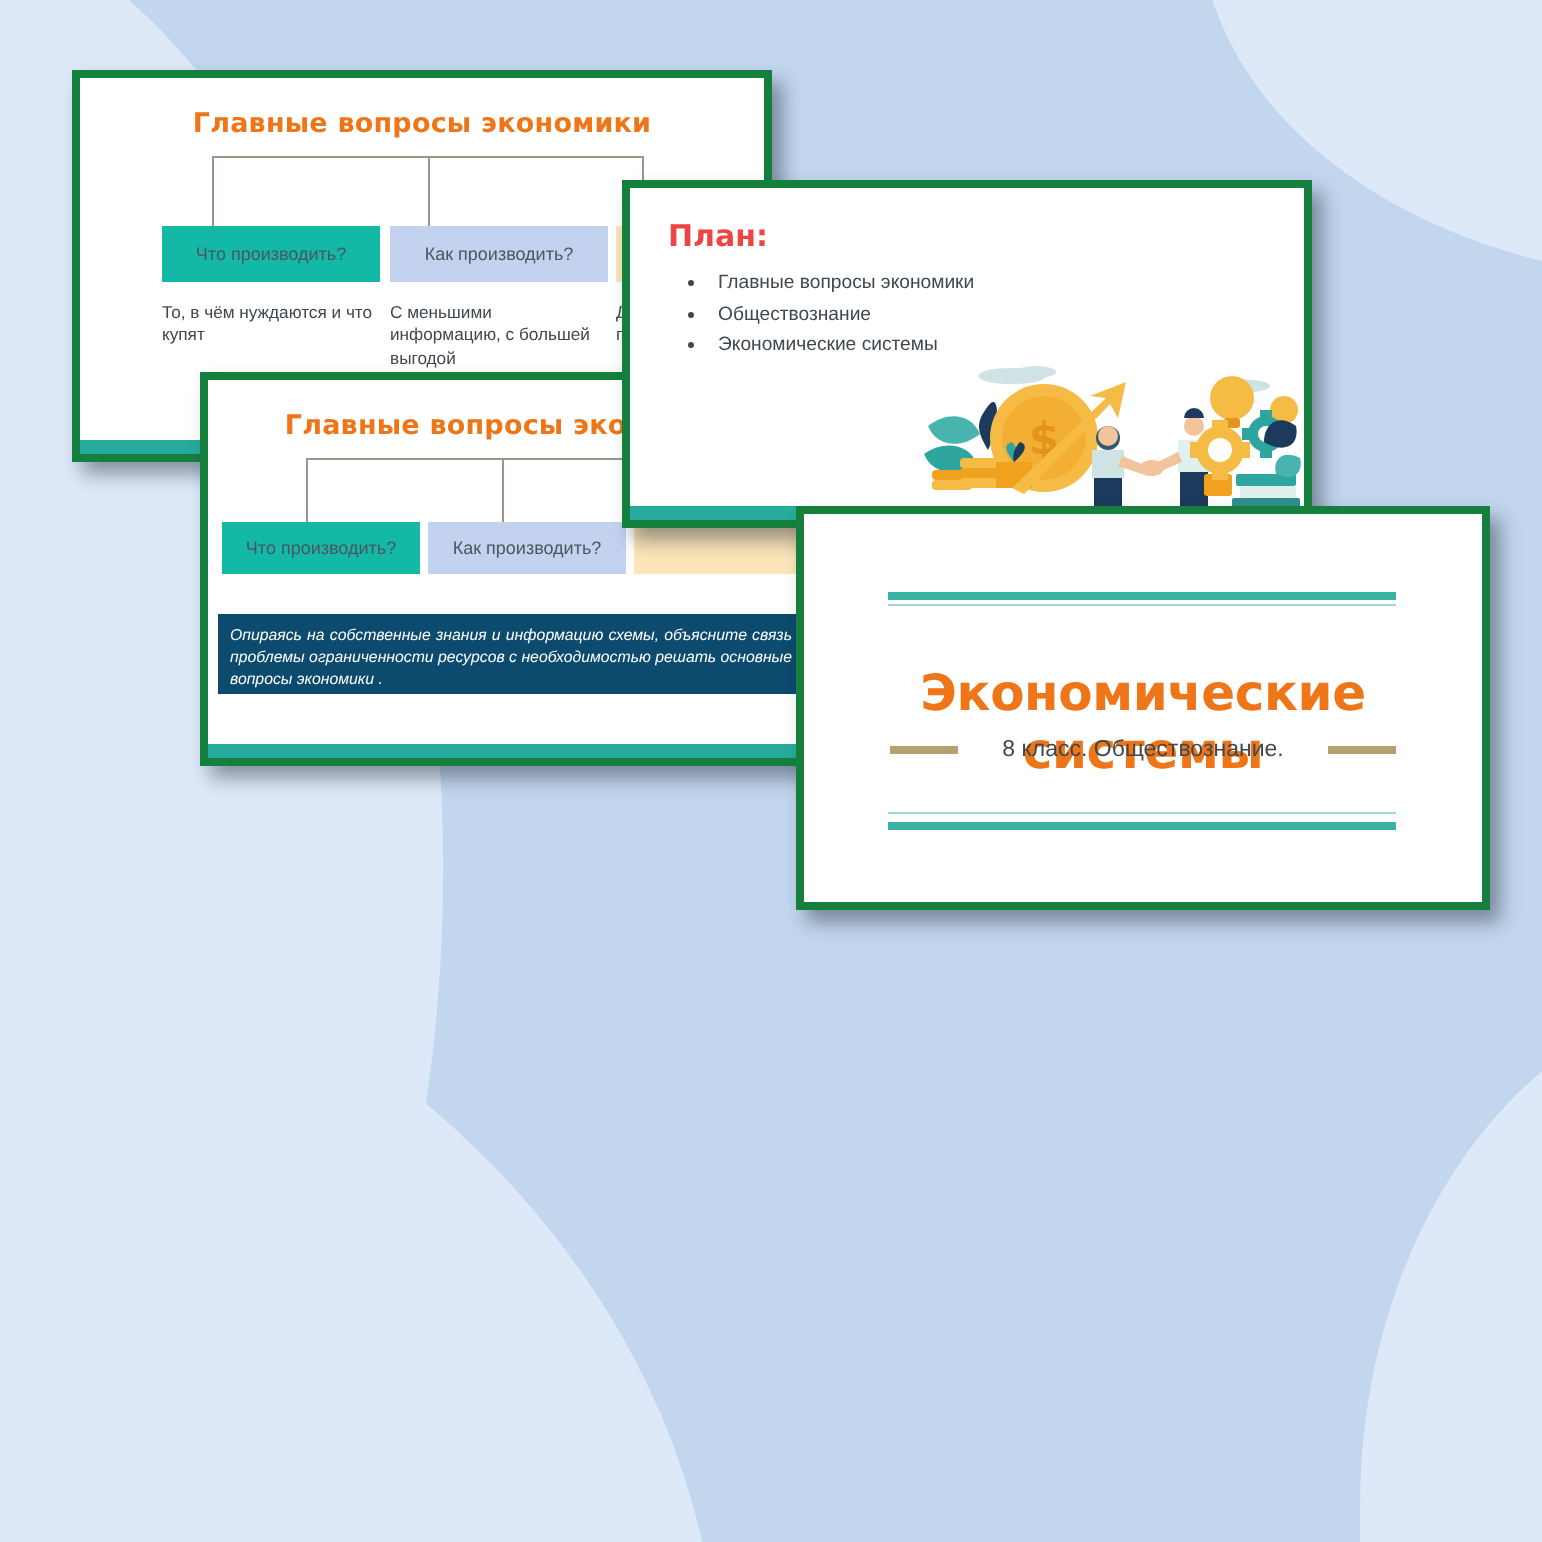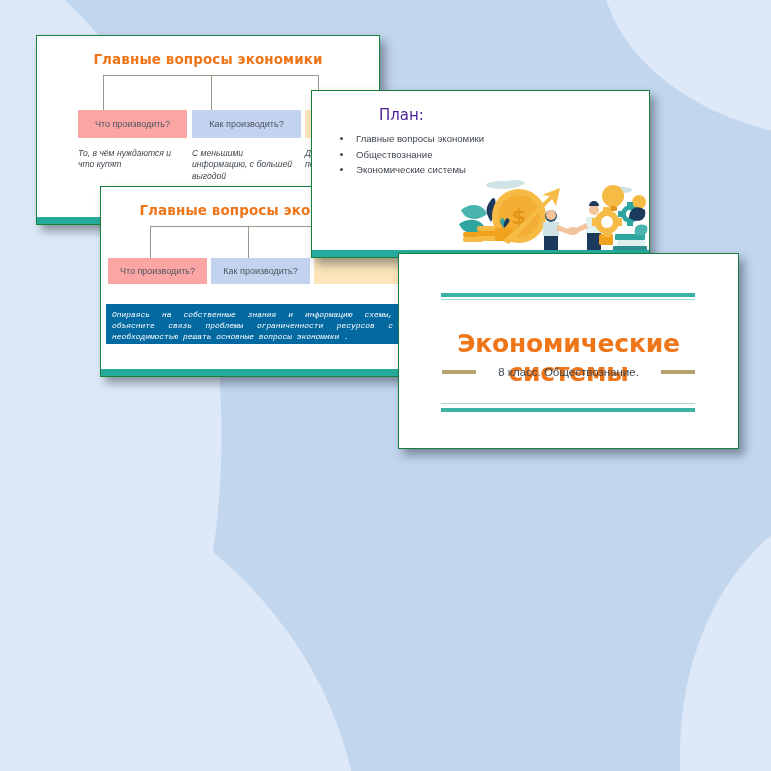--- a/index.html
+++ b/index.html
@@ -28,21 +28,21 @@
     border-radius:58% 0 0 0 / 60% 0 0 0;
   }
   .blob-topright{
     left:600px;top:-160px;width:360px;height:300px;
     border-radius:0 0 0 70% / 0 0 0 60%;
   }
 
   
   .slide{
     position:absolute;background:#ffffff;
-    border:1px solid #15803d;
+    border:4px solid #15803d;
     box-shadow:5px 6px 9px rgba(20,28,40,.42);
     overflow:hidden;
   }
   .slide-footer{position:absolute;left:0;right:0;bottom:0;height:7px;background:#27ab9c;}
 
   
   .q-title{
     text-align:center;color:#ee7518;font-weight:bold;
     font-size:13.5px;letter-spacing:.1px;
     font-family:"DejaVu Sans", sans-serif;
@@ -51,41 +51,40 @@
   
   .tree{position:absolute;}
   .tree .hbar{position:absolute;height:1px;background:#9c968a;}
   .tree .vbar{position:absolute;width:1px;background:#9c968a;}
 
   
   .qbox{
     position:absolute;display:flex;align-items:center;justify-content:center;
     font-size:9px;color:#4c5560;text-align:center;line-height:1.2;
   }
-  .qbox.green{background:#fca5a5;}
+  .qbox.green{background:#14b8a6;}
   .qbox.blue{background:#c3d2ee;}
   .qbox.amber{background:#fbe5b9;}
 
   .qdesc{
-    position:absolute;font-size:8.6px;color:#3f474f;line-height:1.33;font-style:italic;
+    position:absolute;font-size:8.6px;color:#3f474f;line-height:1.33;
   }
 
   
   .task-banner{
-    position:absolute;background:#0369a1;color:#ffffff;
+    position:absolute;background:#0c4a6e;color:#ffffff;
     font-style:italic;font-size:7.9px;line-height:1.42;
     text-align:justify;padding:5px 7px 5px 6px;box-sizing:border-box;
-    font-family:Liberation Mono, monospace;
+    font-family:Liberation Sans, sans-serif;
   }
 
   
   .plan-title{
-    position:absolute;color:#4c1d95;font-weight:normal;font-size:15px;
+    position:absolute;color:#ef4444;font-weight:bold;font-size:15px;
     font-family:"DejaVu Sans", sans-serif;
-    margin-left:48px;
   }
   .plan-list{
     position:absolute;margin:0;padding-left:17px;
     font-size:9.6px;color:#3f474f;line-height:1.62;
   }
   .plan-list li{padding-left:3px;}
 
   
   .illus{position:absolute;overflow:hidden;}
 

